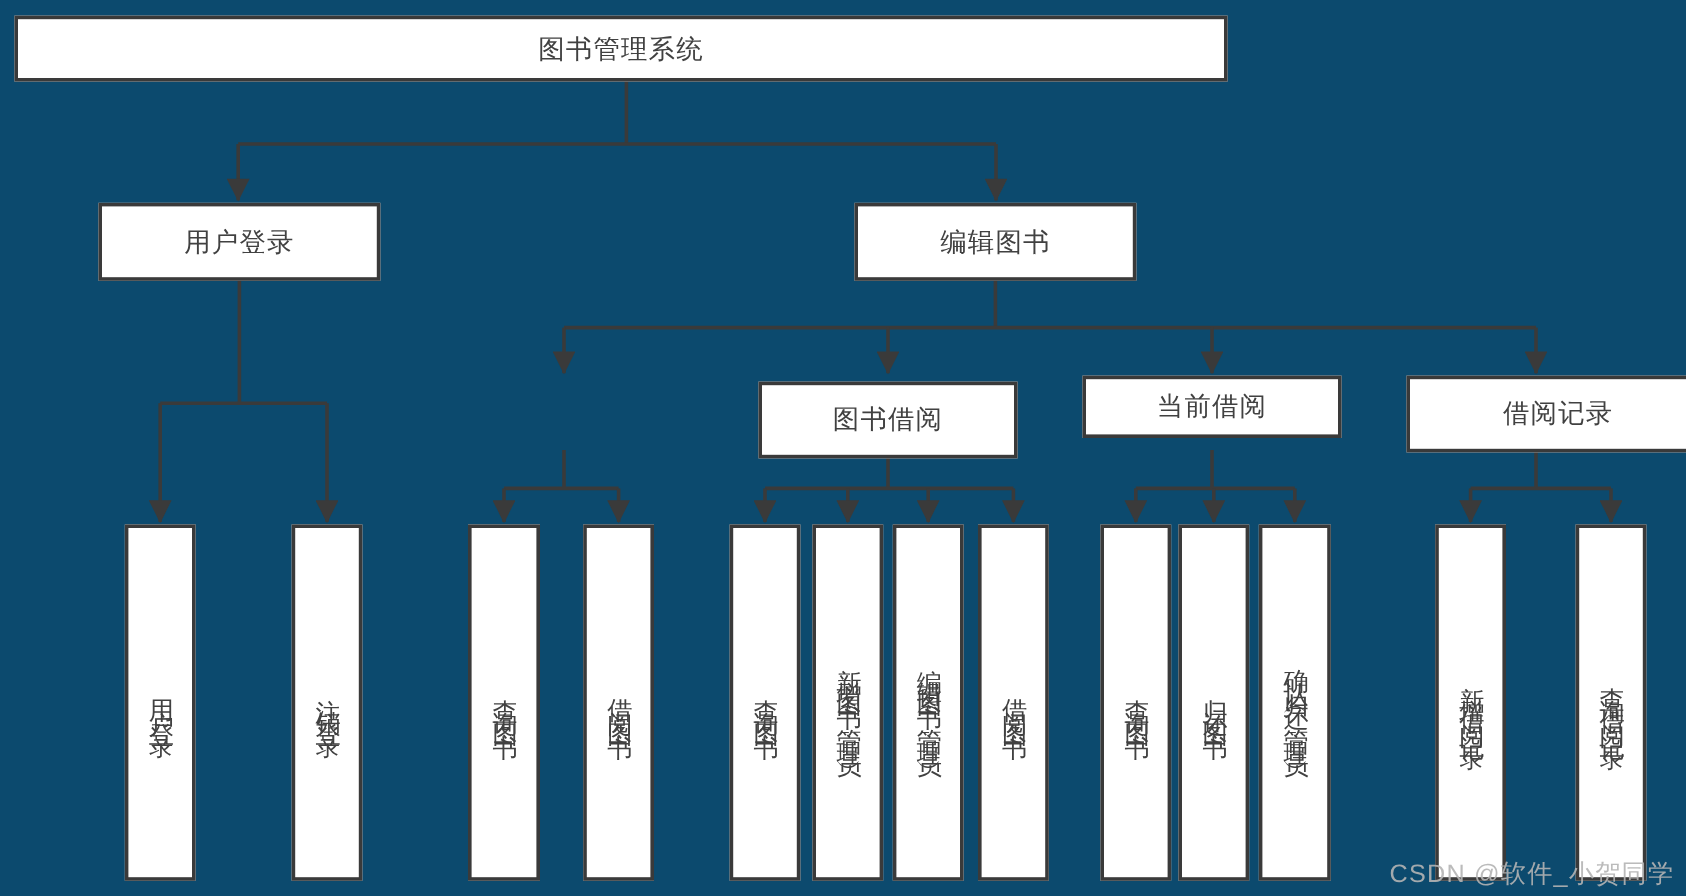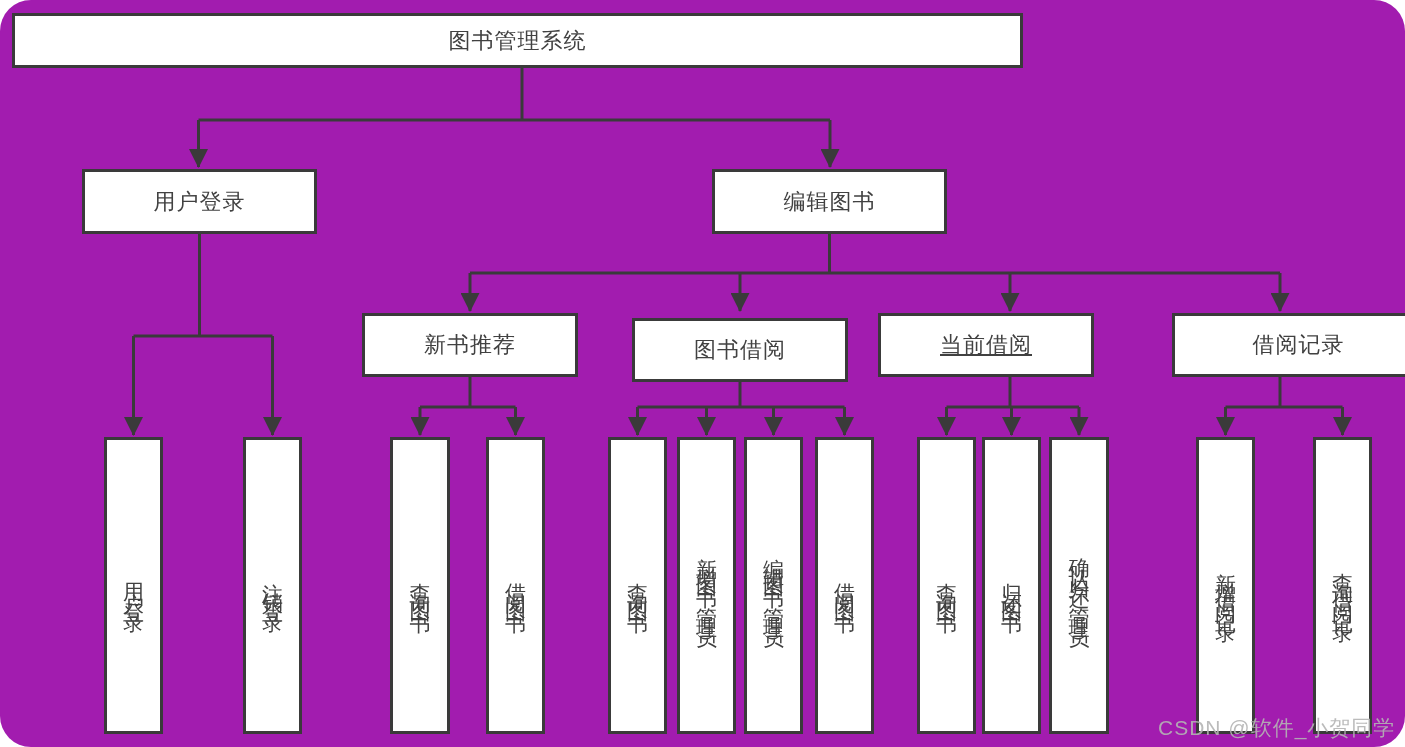--- a/index.html
+++ b/index.html
@@ -4,24 +4,23 @@
 <style>
   html, body {
     margin: 0;
     padding: 0;
     background: #ffffff;
   }
   #canvas {
     position: relative;
     width: 1405px;
     height: 747px;
-    background: #a21caf;
+    background: #0c4a6e;
     overflow: hidden;
     font-family: "Liberation Sans", "DejaVu Sans", sans-serif;
-    border-radius: 31px;
   }
   .wires {
     position: absolute;
     left: 0;
     top: 0;
     pointer-events: none;
   }
   .box {
     position: absolute;
     box-sizing: border-box;
@@ -119,23 +118,22 @@
       <path d="M1225.5 407 V435" marker-end="url(#ah)"></path>
       <path d="M1342.5 407 V435" marker-end="url(#ah)"></path>
     </g>
   </svg>
 
   <div class="box" style="left:12px; top:13px; width:1011px; height:55px;">图书管理系统</div>
 
   <div class="box" style="left:82px; top:169px; width:235px; height:65px;">用户登录</div>
   <div class="box" style="left:712px; top:169px; width:235px; height:65px;">编辑图书</div>
 
-  <div class="box" style="left:362px; top:313px; width:216px; height:64px;">新书推荐</div>
   <div class="box" style="left:632px; top:318px; width:216px; height:64px;">图书借阅</div>
-  <div class="box" style="left:878px; top:313px; width:216px; height:64px;text-decoration:underline;">当前借阅</div>
+  <div class="box" style="left:902px; top:313px; width:216px; height:52px;">当前借阅</div>
   <div class="box" style="left:1172px; top:313px; width:253px; height:64px;">借阅记录</div>
 
   <div class="vbox" style="left:104px;">用户登录</div>
   <div class="vbox" style="left:243px;">注销登录</div>
 
   <div class="vbox" style="left:390px; width:60px;">查询图书</div>
   <div class="vbox" style="left:486px;">借阅图书</div>
 
   <div class="vbox" style="left:608px;">查询图书</div>
   <div class="vbox" style="left:677px;">新增图书（管理员）</div>

